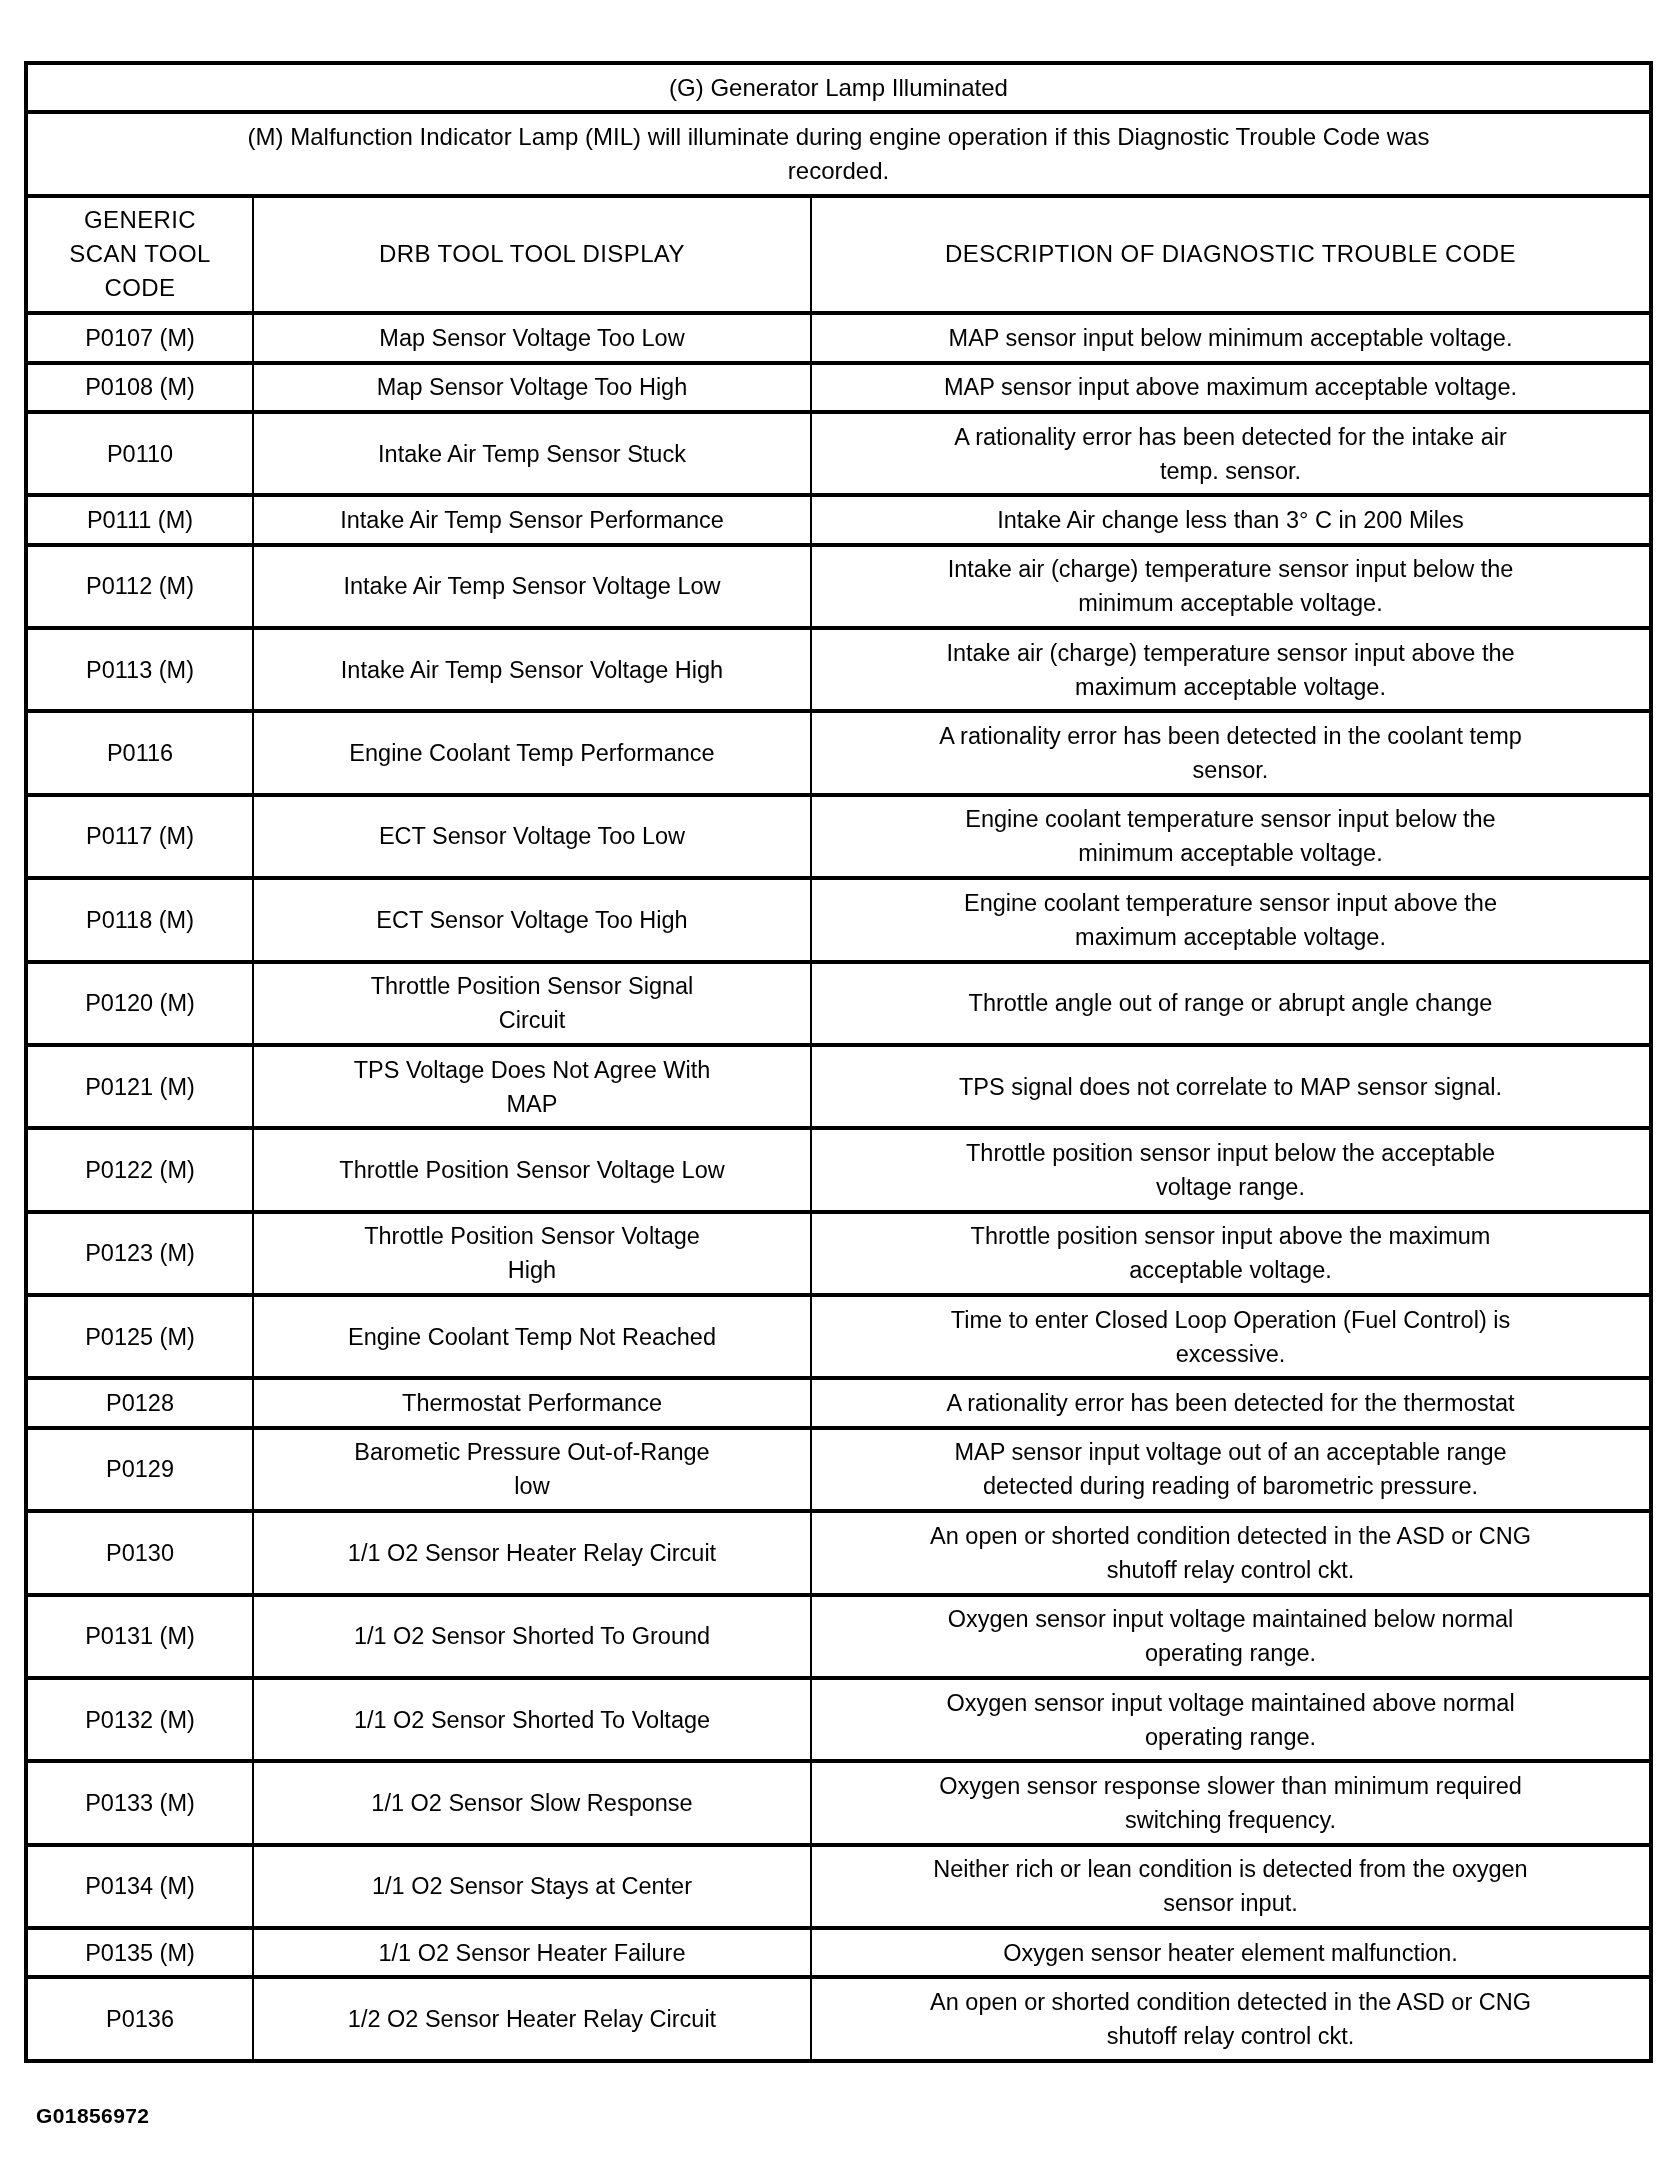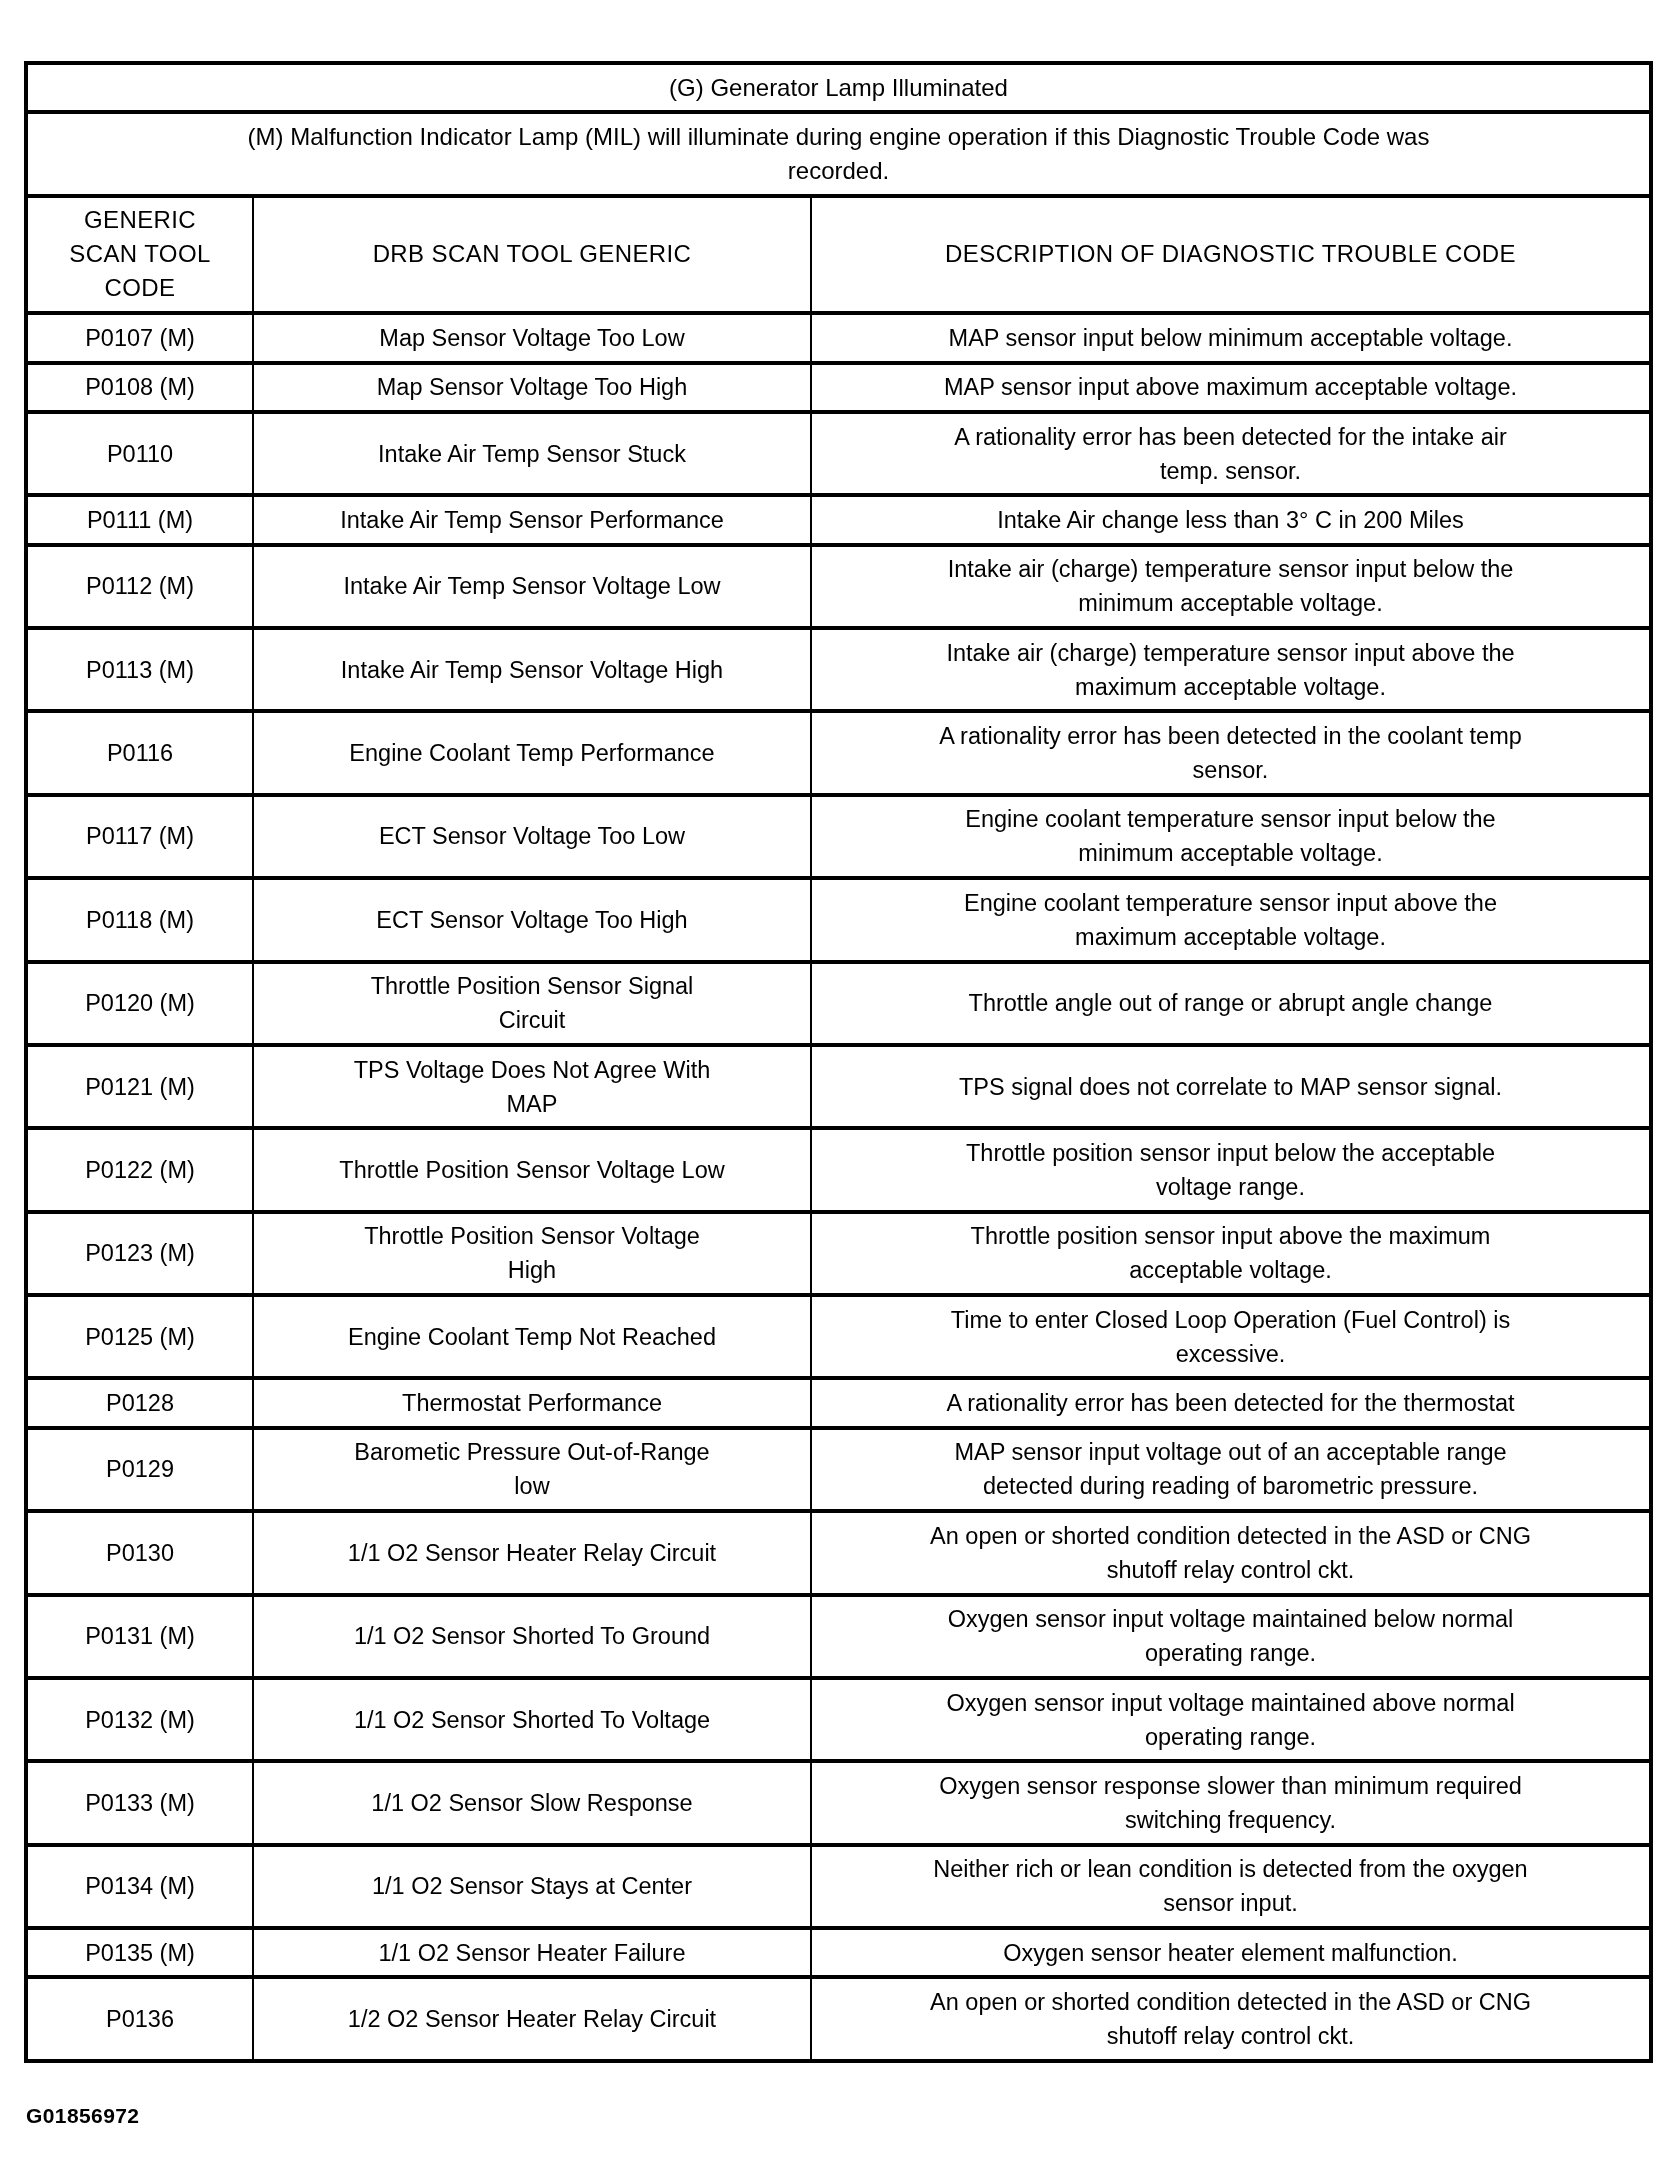--- a/index.html
+++ b/index.html
@@ -44,21 +44,21 @@
   tr.header-row th {
     font-weight: normal;
     font-size: 24px;
     letter-spacing: 0.4px;
   }
   .col-code    { width: 227px; }
   .col-display { width: 558px; }
   .col-desc    { width: 840px; }
   .figure-id {
     position: absolute;
-    left: 26px;
+    left: 36px;
     top: 2104px;
     font-size: 21px;
     font-weight: bold;
     letter-spacing: 0.4px;
   }
 </style>
 </head>
 <body>
 
 <div class="page">
@@ -74,21 +74,21 @@
         <td colspan="3">(G) Generator Lamp Illuminated</td>
       </tr>
       <tr class="note-row">
         <td colspan="3">(M) Malfunction Indicator Lamp (MIL) will illuminate during engine operation if this Diagnostic Trouble Code was
 recorded.</td>
       </tr>
       <tr class="header-row">
         <th>GENERIC
 SCAN TOOL
 CODE</th>
-        <th>DRB SCAN TOOL GENERIC</th>
+        <th>DRB TOOL TOOL DISPLAY</th>
         <th>DESCRIPTION OF DIAGNOSTIC TROUBLE CODE</th>
       </tr>
     </thead>
     <tbody>
       <tr>
         <td>P0107 (M)</td>
         <td>Map Sensor Voltage Too Low</td>
         <td>MAP sensor input below minimum acceptable voltage.</td>
       </tr>
       <tr>

